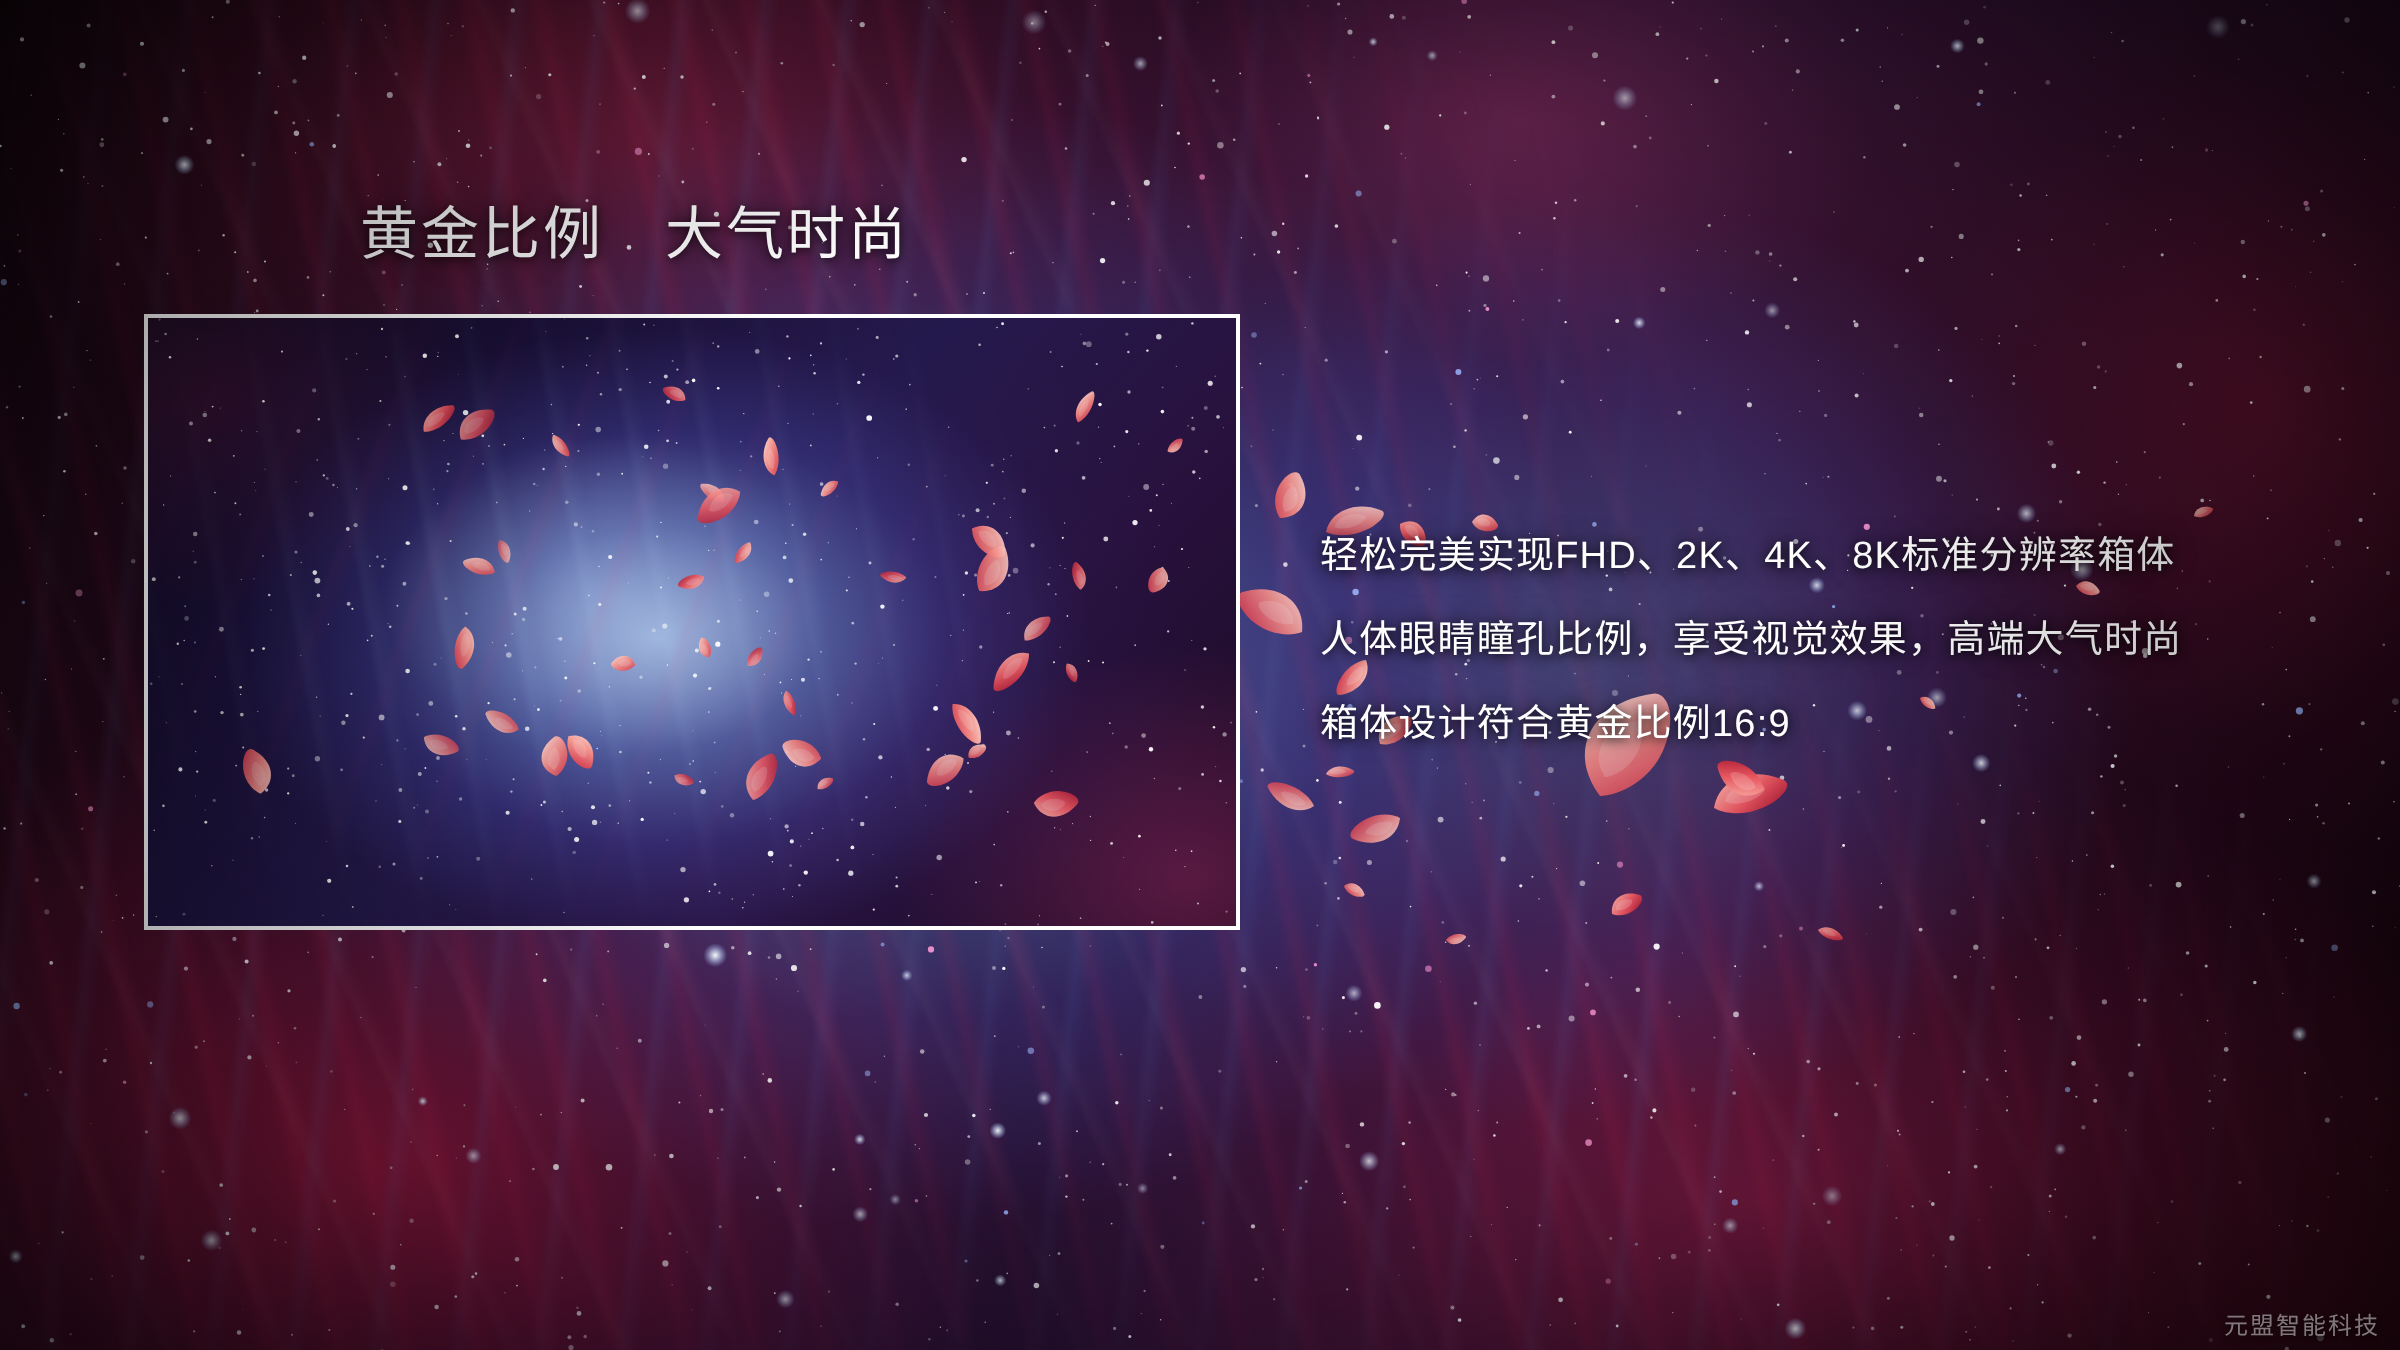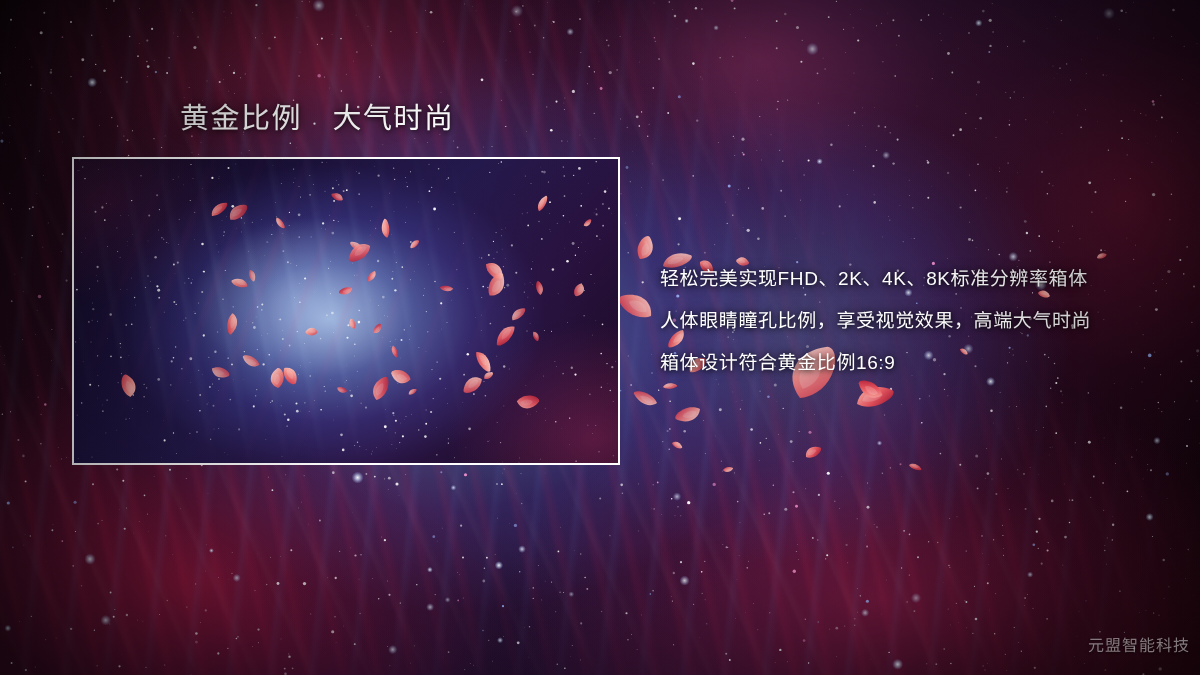--- a/index.html
+++ b/index.html
@@ -212,22 +212,22 @@
     line-height: 42px;
     color: #ffffff;
     letter-spacing: 0.6px;
     white-space: nowrap;
     text-shadow: 0 1px 5px rgba(0,0,0,0.80), 0 0 12px rgba(0,0,0,0.60);
   }
 
   .watermark {
     position: absolute;
     right: 10px;
-    bottom: 19px;
-    font-size: 16px;
+    bottom: 5px;
+    font-size: 12px;
     letter-spacing: 1px;
     color: rgba(196,190,194,0.62);
     text-shadow: 0 1px 2px rgba(0,0,0,0.5);
   }
 </style>
 </head>
 <body>
 
 <div class="slide">
 

